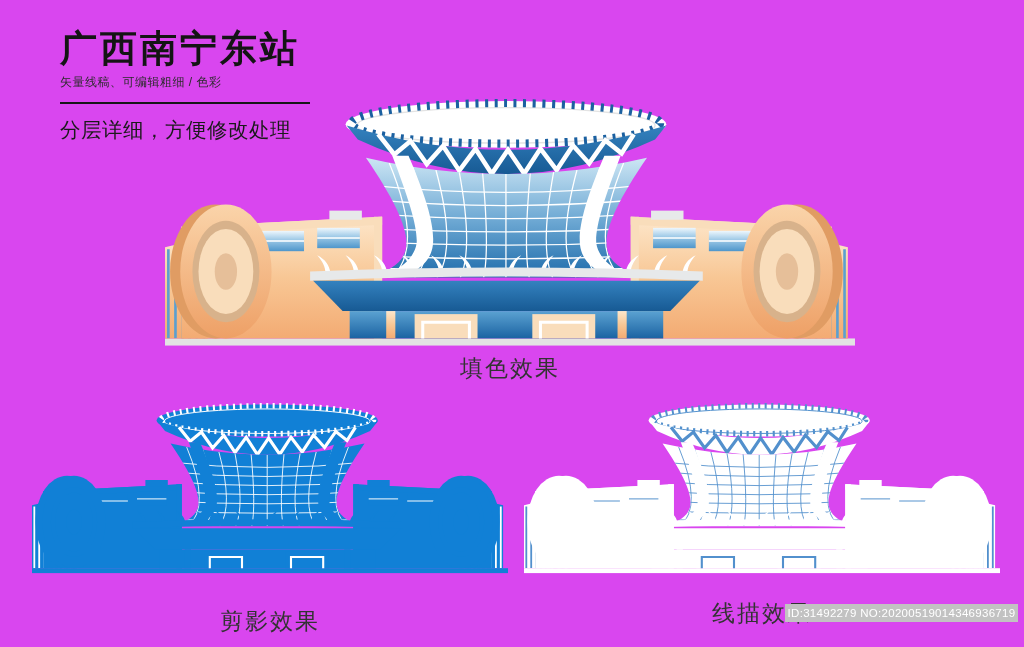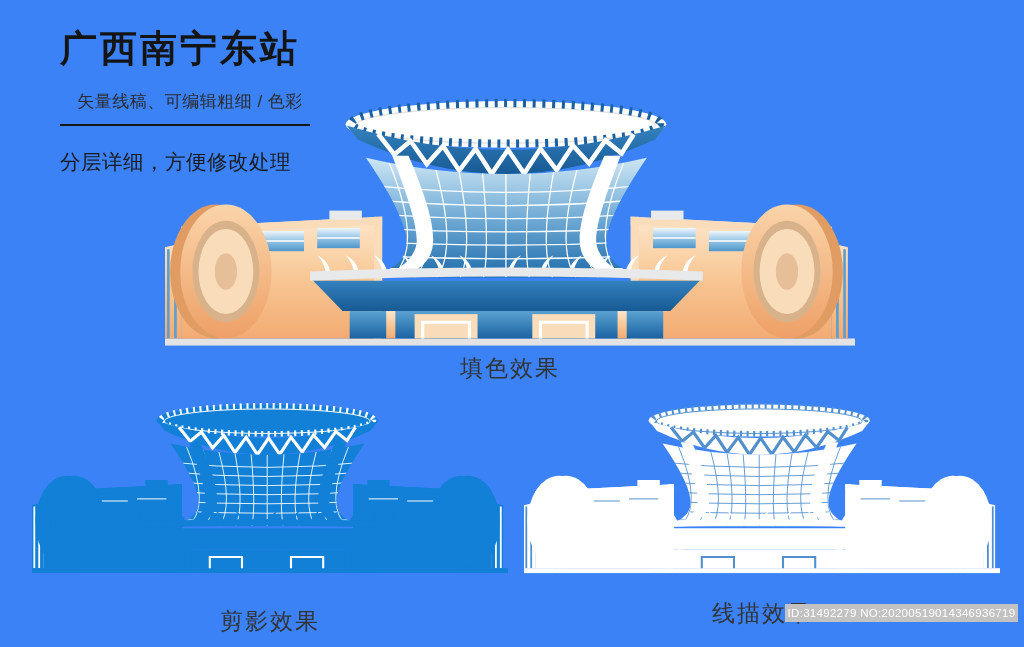--- a/index.html
+++ b/index.html
@@ -1,24 +1,24 @@
 <!DOCTYPE html>
 <html><head>
 <meta charset="utf-8">
 <style>
   html,body{margin:0;padding:0;background:#fff;}
-  .canvas{position:relative;width:1024px;height:647px;background:#3b82f6;overflow:hidden;
+  .canvas{position:relative;width:1024px;height:647px;background:#d946ef;overflow:hidden;
           font-family:"Liberation Sans","DejaVu Sans",sans-serif;}
 
   
   .header{position:absolute;left:60px;top:28px;width:260px;color:#111;}
   .title{font-size:37px;font-weight:bold;letter-spacing:3px;line-height:1.15;color:#141414;}
-  .subtitle{font-size:17px;font-weight:400;color:#2b2b2b;margin-top:19px;letter-spacing:.5px;text-align:center;}
+  .subtitle{font-size:12px;font-weight:400;color:#2b2b2b;margin-top:3px;letter-spacing:.5px;}
   .rule{width:250px;height:2px;background:#161616;margin-top:11px;}
-  .descline{font-size:20.5px;font-weight:500;color:#1a1a1a;margin-top:22px;letter-spacing:.5px;}
+  .descline{font-size:20.5px;font-weight:500;color:#1a1a1a;margin-top:12px;letter-spacing:.5px;}
   .descline.first{margin-top:9px;}
 
   
   .fig{position:absolute;display:flex;flex-direction:column;align-items:center;}
   .fig-color{left:165px;top:99px;width:690px;}
   .fig-blue{left:32px;top:403px;width:476px;gap:16px;}
   .fig-line{left:524px;top:403px;width:476px;gap:8px;}
   .fig svg.station{width:100%;height:auto;display:block;}
   .caption{font-size:23px;color:#333;letter-spacing:2px;font-weight:400;}
   .fig-color .caption{margin-top:5px;text-align:center;}

